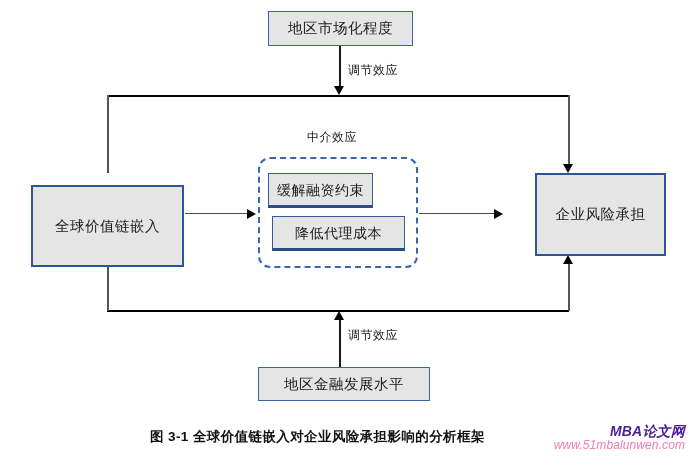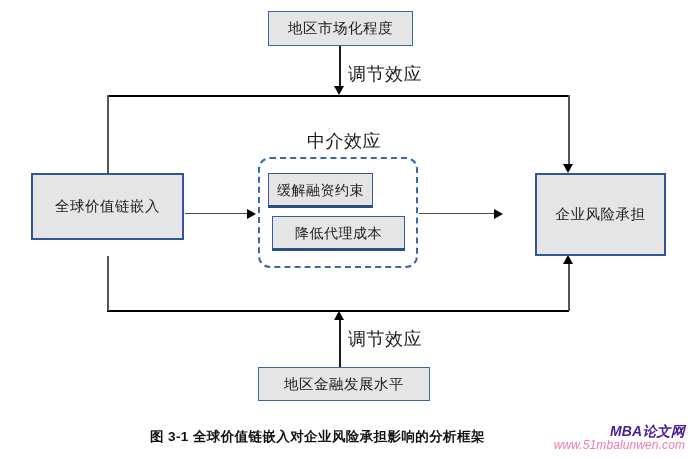--- a/index.html
+++ b/index.html
@@ -59,21 +59,21 @@
     position: absolute;
     box-sizing: border-box;
     border: 2px dashed #3a66b0;
     border-radius: 12px;
     background: #ffffff;
   }
 
   
   .label {
     position: absolute;
-    font-size: 18px;
+    font-size: 12px;
     color: #1a1a1a;
     white-space: nowrap;
     letter-spacing: 0.5px;
   }
 
   
   .hline {
     position: absolute;
     background: #000000;
     height: 1.6px;
@@ -170,21 +170,21 @@
   <div class="vline" style="left:568px; top:264px; height:47px;"></div>
   <div class="arrow up" style="left:563px; top:255px;"></div>
 
   <div class="node moderator" style="left:258px; top:367px; width:172px; height:34px;">地区金融发展水平</div>
 
   <div class="vline dark" style="left:339px; top:320px; height:47px;"></div>
   <div class="arrow up" style="left:334px; top:311px;"></div>
 
   <div class="label" style="left:348px; top:327px;">调节效应</div>
 
-  <div class="node primary" style="left:31px; top:173px; width:153px; height:67px;font-family:Liberation Serif, serif;">全球价值链嵌入</div>
+  <div class="node primary" style="left:31px; top:185px; width:153px; height:82px;font-family:Liberation Serif, serif;">全球价值链嵌入</div>
 
   <div class="node primary" style="left:535px; top:173px; width:131px; height:83px;">企业风险承担</div>
 
   <div class="label" style="left:307px; top:129px;">中介效应</div>
 
   <div class="dashed-group" style="left:258px; top:157px; width:160px; height:111px;"></div>
 
   <div class="node mediator-item" style="left:268px; top:173px; width:105px; height:35px;">缓解融资约束</div>
 
   <div class="node mediator-item" style="left:272px; top:216px; width:133px; height:35px;">降低代理成本</div>

